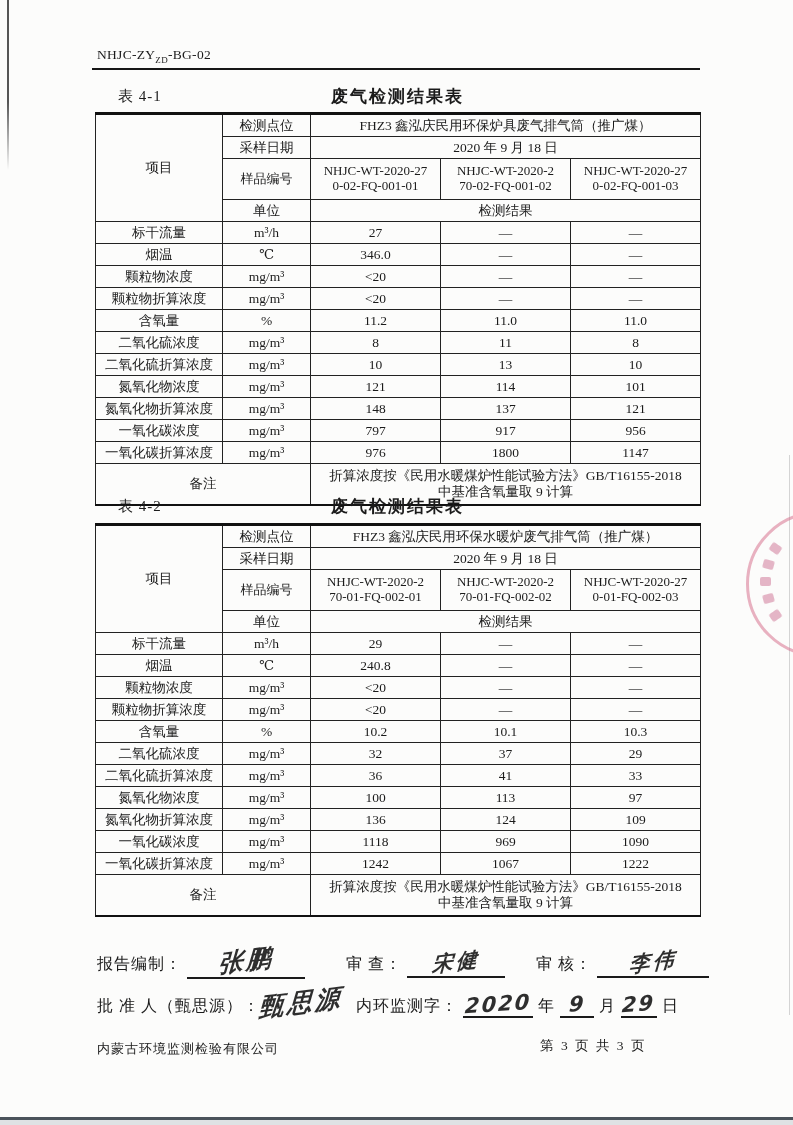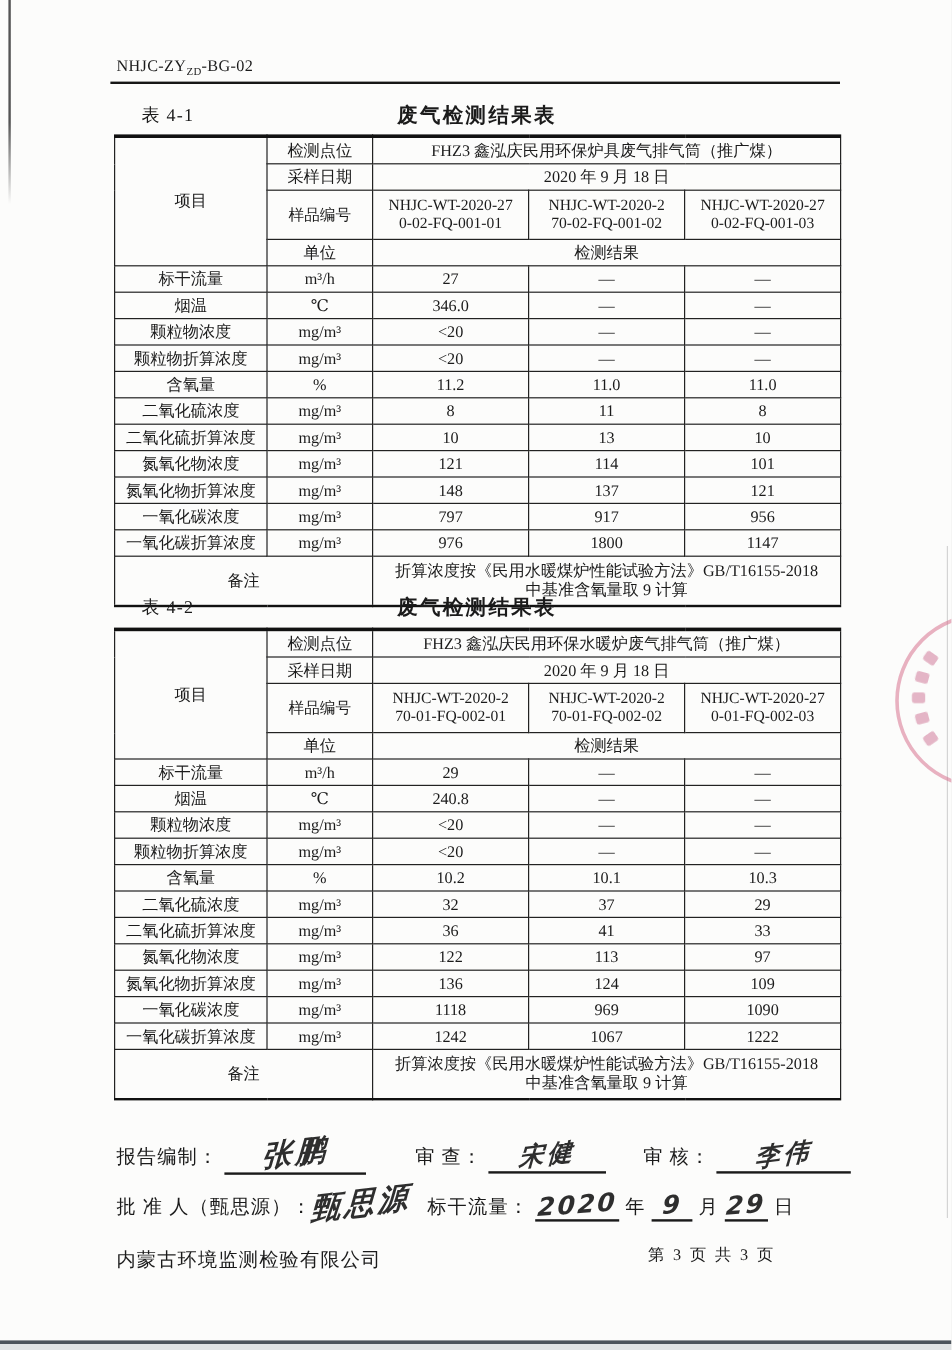--- a/index.html
+++ b/index.html
@@ -39,21 +39,21 @@
   .pre{white-space:pre-line;}
 
   .sigrow{position:absolute;left:97px;font-size:16px;letter-spacing:1px;white-space:nowrap;}
   .sigline{display:inline-block;border-bottom:2px solid #1a1a1a;text-align:center;vertical-align:baseline;}
   .hand{display:inline-block;font-family:"DejaVu Sans",sans-serif;font-style:italic;font-weight:600;
     color:#1d1d1d;transform:rotate(-7deg) skewX(-10deg);letter-spacing:3px;opacity:.92;}
   .hand.big{font-size:25px;}
   .hand.med{font-size:21px;}
   .hand.date{font-size:21px;letter-spacing:2px;transform:rotate(-4deg) skewX(-8deg);}
 
-  .ftr-left{position:absolute;left:97px;top:1040px;font-size:16px;letter-spacing:1px;}
+  .ftr-left{position:absolute;left:97px;top:1040px;font-size:13px;letter-spacing:1px;}
   .ftr-right{position:absolute;left:540px;top:1037px;font-size:13.5px;letter-spacing:2px;}
 
   
   .stamp{position:absolute;left:746px;top:511px;width:140px;height:140px;border-radius:50%;
     border:3px solid rgba(214,110,140,.5);filter:blur(.4px);}
   .stamp .mk{position:absolute;width:9px;height:11px;background:rgba(199,96,133,.45);
     border-radius:2px;filter:blur(.6px);}
 </style>
 </head>
 <body>
@@ -271,21 +271,21 @@
           <tr>
             <td>二氧化硫折算浓度</td>
             <td>mg/m³</td>
             <td>36</td>
             <td>41</td>
             <td>33</td>
           </tr>
           <tr>
             <td>氮氧化物浓度</td>
             <td>mg/m³</td>
-            <td>122</td>
+            <td>100</td>
             <td>113</td>
             <td>97</td>
           </tr>
           <tr>
             <td>氮氧化物折算浓度</td>
             <td>mg/m³</td>
             <td>136</td>
             <td>124</td>
             <td>109</td>
           </tr>
@@ -317,21 +317,21 @@
     <span class="sigline" style="width:118px;"><span class="hand big">张鹏</span></span>
     <span style="margin-left:36px;">审 查：</span>
     <span class="sigline" style="width:98px;"><span class="hand med">宋健</span></span>
     <span style="margin-left:26px;">审 核：</span>
     <span class="sigline" style="width:112px;"><span class="hand med">李伟</span></span>
   </div>
 
   <div class="sigrow" style="top:986px;">
     <span>批 准 人（甄思源）：</span>
     <span class="hand big" style="margin-left:-6px;">甄思源</span>
-    <span style="margin-left:8px;">标干流量：</span>
+    <span style="margin-left:8px;">内环监测字：</span>
     <span class="sigline" style="width:70px;"><span class="hand date">2020</span></span>
     <span>年</span>
     <span class="sigline" style="width:34px;"><span class="hand date">9</span></span>
     <span>月</span>
     <span class="sigline" style="width:36px;"><span class="hand date">29</span></span>
     <span>日</span>
   </div>
 
   <div class="ftr-left">内蒙古环境监测检验有限公司</div>
   <div class="ftr-right">第 3 页 共 3 页</div>

